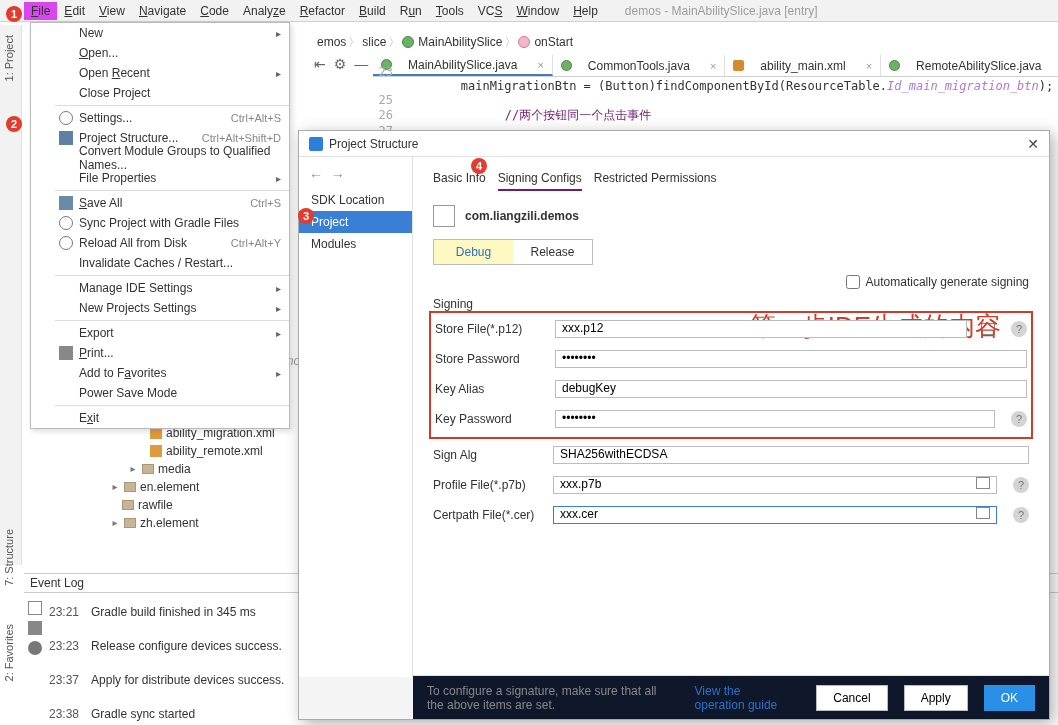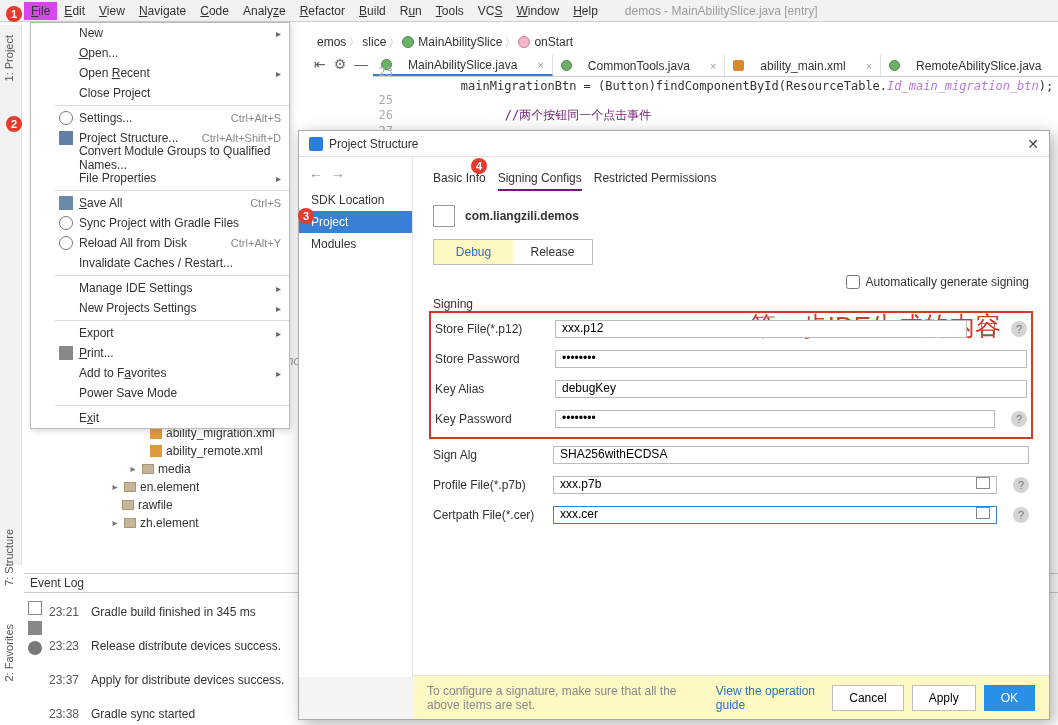--- a/index.html
+++ b/index.html
@@ -86,21 +86,21 @@
   .signing-title { font-size: 12px; font-weight: normal; }
   .form-row { display: flex; align-items: center; margin-bottom: 6px; height: 24px; gap: 10px; }
   .form-row label { width: 110px; font-size: 12px; }
   .form-row .input-wrap { flex: 1; height: 18px; border: 1px solid #bcbcbc; padding: 0 6px; font-size: 12px; display: flex; align-items: flex-start; background: #fff; position: relative; }
   .form-row .input-wrap.focus { border-color: #3a7fd6; }
   .form-row .input-wrap input { border: none; width: 100%; font-size: 12px; outline: none; font-family: inherit; }
   .form-row .browse-icon { width: 14px; height: 12px; border: 1px solid #888; margin-left: 4px; }
   .form-row .info-icon { width: 16px; height: 16px; border-radius: 50%; background: #d4d4d4; color: #777; font-size: 11px; text-align: center; line-height: 16px; margin-left: 6px; }
   .red-box { border: 2px solid #d23a2a; padding: 4px 4px 0 4px; margin: 0 -4px 4px -4px; position: relative; }
   .red-annot { position: absolute; right: 30px; top: -4px; color: #d23a2a; font-size: 26px; font-family: "Microsoft YaHei", sans-serif; }
-  .dialog-footer { position: absolute; left: 114px; bottom: 0; right: 0; height: 44px; background: #fef9c3; border-top: 1px solid #e2e2e2; display: flex; align-items: center; padding: 0 14px; gap: 8px; }
+  .dialog-footer { position: absolute; left: 114px; bottom: 0; right: 0; height: 44px; background: #0f172a; border-top: 1px solid #e2e2e2; display: flex; align-items: center; padding: 0 14px; gap: 16px; }
   .dialog-footer .hint { font-size: 12px; color: #888; }
   .dialog-footer .link { color: #2a72c4; margin-left: 6px; cursor: pointer; }
   .dialog-footer .spacer { flex: 1; }
   .dialog-footer button { height: 26px; padding: 0 16px; font-size: 12px; border: 1px solid #bcbcbc; background: #fff; cursor: pointer; }
   .dialog-footer button.primary { background: #2a8fe6; color: #fff; border-color: #2a8fe6; }
   .tool-icons-right { position: absolute; left: 314px; top: 56px; font-size: 14px; color: #666; display: flex; gap: 8px; }
 </style>
 </head>
 <body>
 
@@ -324,21 +324,21 @@
   <div style="background:#888;"></div>
   <div style="background:#777;border-radius:50%;"></div>
 </div>
 <div class="event-log-body">
   <div class="log-row">
       <span class="time">23:21</span>
       <span>Gradle build finished in 345 ms</span>
     </div>
   <div class="log-row">
       <span class="time">23:23</span>
-      <span>Release distribute devices success.</span>
+      <span>Release configure devices success.</span>
     </div>
   <div class="log-row">
       <span class="time">23:37</span>
       <span>Apply for distribute devices success.</span>
     </div>
   <div class="log-row">
       <span class="time">23:38</span>
       <span>Gradle sync started</span>
     </div>
 </div>

